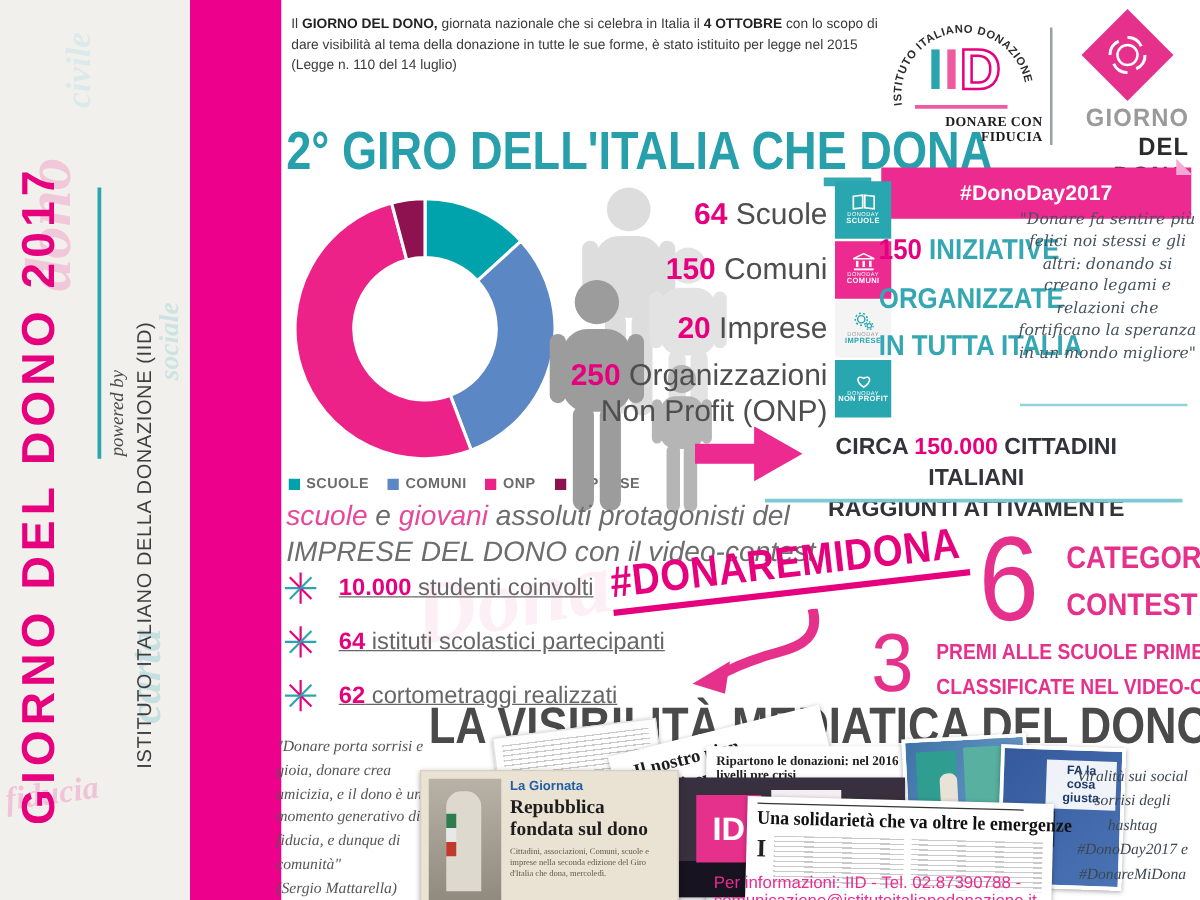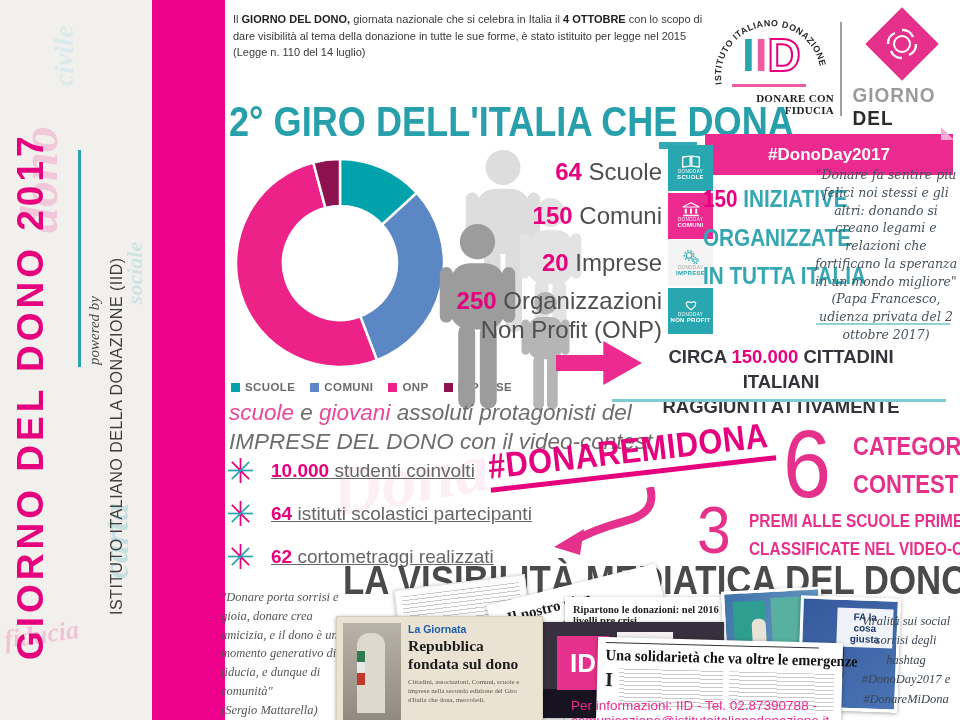--- a/index.html
+++ b/index.html
@@ -30,21 +30,21 @@
   
   .iid-logo{left:708px;top:10px;width:126px;height:122px;}
   .iid-arc{position:absolute;left:0;top:0;}
   .iid-letters{position:absolute;left:34px;top:22px;font-size:46px;font-weight:bold;line-height:1;}
   .iid-i1{color:#2aa5b0;} .iid-i2{color:#ef5ba1;}
   .iid-d{color:#e6007e;-webkit-text-stroke:2px #e6007e;-webkit-text-fill-color:#fff;}
   .iid-underline{position:absolute;left:24px;top:74px;width:74px;height:3px;background:#ef5ba1;}
   .iid-tagline{position:absolute;left:0;top:82px;width:126px;text-align:right;font-size:11px;
       font-weight:bold;color:#1d1d1d;font-family:"Liberation Serif",serif;letter-spacing:.3px;}
   .logo-divider{left:840px;top:22px;width:2px;height:94px;background:#9aa0a6;}
-  .gdd-logo{left:850px;top:8px;width:104px;text-align:left;}
+  .gdd-logo{left:850px;top:8px;width:104px;text-align:right;}
   .diamond{width:52px;height:52px;background:#e6318c;transform:rotate(45deg);margin:10px auto 14px;
       display:flex;align-items:center;justify-content:center;}
   .gdd-l1{font-size:20px;font-weight:bold;color:#9a9a9a;letter-spacing:1px;transform:scaleX(.95);}
   .gdd-l2{font-size:20px;font-weight:bold;color:#2b2b2b;letter-spacing:1px;transform:scaleX(.95);}
   .ribbon{left:705px;top:134px;width:248px;height:41px;background:#ec2a90;color:#fff;
       display:flex;align-items:center;justify-content:center;font-weight:bold;font-size:17px;}
   .ribbon::after{content:"";position:absolute;right:-1px;top:-7px;width:0;height:0;
       border-left:13px solid #f4a9d4;border-top:13px solid transparent;}
 
   
@@ -318,21 +318,20 @@
     </div>
 
   <div class="abs iniziative">
     <div><span class="num">150</span><span> INIZIATIVE</span></div>
     <div>ORGANIZZATE</div>
     <div>IN TUTTA ITALIA</div>
   </div>
 
   <div class="abs quote-papa">
     <div>"Donare fa sentire più felici noi stessi e gli altri: donando si creano legami e relazioni che fortificano la speranza in un mondo migliore"</div>
-    <div>(Papa Francesco, udienza privata del 2 ottobre 2017)</div>
   </div>
   <div class="abs papa-line"></div>
 
   <div class="abs reach-arrow"></div>
   <div class="abs reach">
     <span>CIRCA </span><span class="num">150.000</span><span> CITTADINI ITALIANI</span><br>
     <span>RAGGIUNTI ATTIVAMENTE</span>
   </div>
   <div class="abs reach-line"></div>
 

